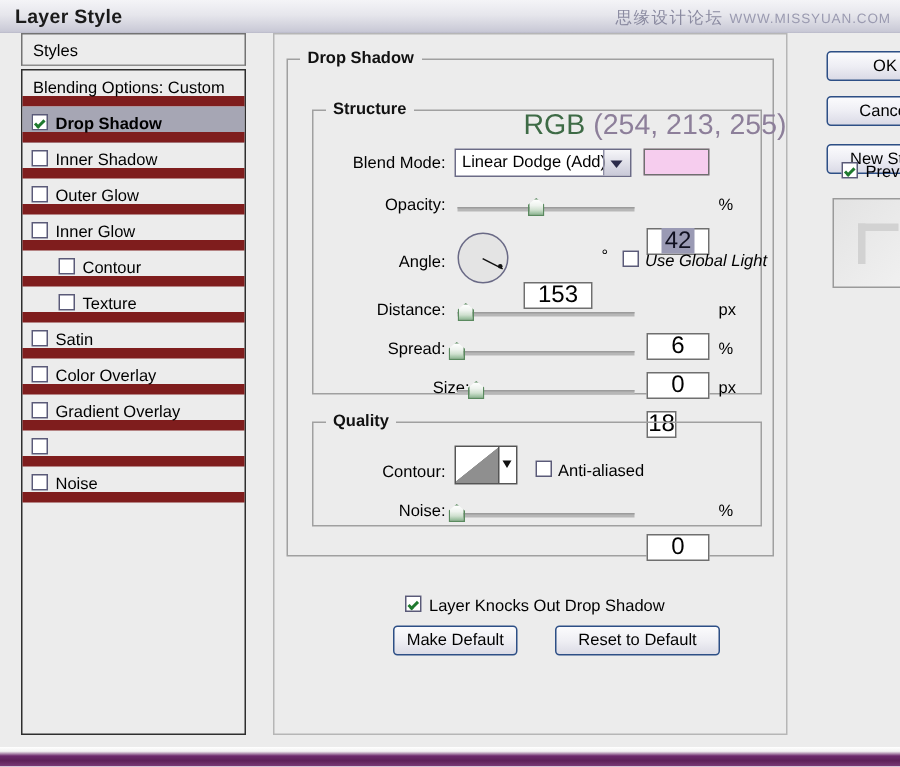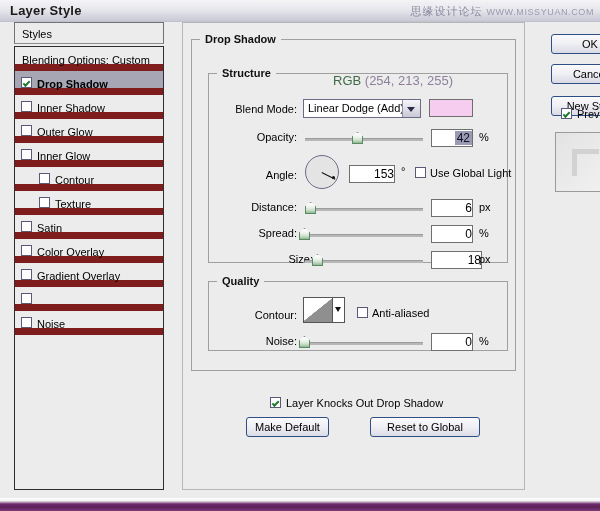--- a/index.html
+++ b/index.html
@@ -87,21 +87,21 @@
     border-left:1px solid #8e8ea6;
   }
   .select .arrowbox::after{
     content:"";position:absolute;left:4px;top:7px;border-left:4px solid transparent;
     border-right:4px solid transparent;border-top:5px solid #2b2b4a;
   }
   .swatch{position:absolute;height:18px;width:44px;border:1px solid #6f6f6f;box-sizing:border-box;}
 
   .numfield{
     position:absolute;height:18px;box-sizing:border-box;background:#fff;border:1px solid #6f6f6f;
-    font-size:12px;line-height:16px;text-align:right;color:#000;
+    font-size:16px;line-height:16px;text-align:center;color:#000;margin-top:23px;
   }
   .numfield.sel{background:#fff;}
   .numfield .selspan{background:#9a9ab4;color:#101020;padding:0 2px;}
   .unit{position:absolute;font-size:11px;}
 
   .track{position:absolute;height:2px;background:#b7b7b7;border-top:1px solid #9c9c9c;}
   .thumb{position:absolute;width:11px;height:12px;}
   .thumb .house{
     width:11px;height:12px;
     background:linear-gradient(to bottom,#ffffff 0%,#eef3ee 40%,#cfe0cf 70%,#8fb894 100%);
@@ -198,21 +198,21 @@
   </div>
 
   <div class="main-panel">
 
     <fieldset class="grp grp-dropshadow">
       <legend>Drop Shadow</legend>
 
       <fieldset class="grp grp-structure">
         <legend>Structure</legend>
 
-        <div style="position:absolute;left:124px;top:-6px;font-size:13px;white-space:nowrap;">
+        <div style="position:absolute;left:140px;top:-6px;font-size:19px;white-space:nowrap;">
           <span id="ann-prefix" style="color: rgb(62, 107, 70);">RGB</span>
           <span id="ann-value" style="color: rgb(141, 127, 154);">(254, 213, 255)</span>
         </div>
 
         <div class="fl" style="left:4px;top:24px;width:84px;">Blend Mode:</div>
         <div class="select" style="left:94px;top:20px;width:118px;">
           <span>Linear Dodge (Add)</span>
           <span class="arrowbox"></span>
         </div>
         <div class="swatch" id="shadow-swatch" style="left: 220px; top: 20px; background: rgb(246, 205, 238);"></div>
@@ -225,21 +225,21 @@
         <div class="numfield sel" style="left:222px;top:50px;width:42px;"><span class="selspan">42</span></div>
         <div class="unit" style="left:270px;top:52px;">%</div>
 
         <div class="fl" style="left:4px;top:90px;width:84px;">Angle:</div>
         <div class="dial" style="left:96px;top:76px;">
           <div class="needle" style="transform: rotate(27deg);"></div>
             <div class="dot"></div>
         </div>
         <div class="numfield" style="left:140px;top:86px;width:46px;line-height:16px;"><span>153</span></div>
         <div class="unit" style="left:192px;top:86px;">°</div>
-        <div class="ckrow" style="left:206px;top:88px;">
+        <div class="ckrow" style="left:206px;top:88px;font-style:italic;">
           <span class="cbox"></span><span>Use Global Light</span>
         </div>
 
         <div class="fl" style="left:4px;top:122px;width:84px;">Distance:</div>
         <div class="track" style="left:96px;top:129px;width:118px;"></div>
         <div class="thumb" style="left:96px;top:123px;">
             <div class="house"></div>
           </div>
         <div class="numfield" style="left:222px;top:120px;width:42px;"><span>6</span></div>
         <div class="unit" style="left:270px;top:122px;">px</div>
@@ -250,21 +250,21 @@
             <div class="house"></div>
           </div>
         <div class="numfield" style="left:222px;top:146px;width:42px;"><span>0</span></div>
         <div class="unit" style="left:270px;top:148px;">%</div>
 
         <div class="fl" style="left:20px;top:174px;width:84px;">Size:</div>
         <div class="track" style="left:96px;top:181px;width:118px;"></div>
         <div class="thumb" style="left:103px;top:175px;">
             <div class="house"></div>
           </div>
-        <div class="numfield" style="left:222px;top:172px;width:51px;"><span>18</span></div>
+        <div class="numfield" style="left:222px;top:172px;width:20px;"><span>18</span></div>
         <div class="unit" style="left:270px;top:174px;">px</div>
       </fieldset>
 
       <fieldset class="grp grp-quality">
         <legend>Quality</legend>
 
         <div class="fl" style="left:4px;top:22px;width:84px;">Contour:</div>
         <div class="contourbox" style="left:94px;top:10px;">
           <div class="ramp"></div>
           <div class="cbtn"></div>
@@ -278,22 +278,22 @@
         <div class="thumb" style="left:90px;top:49px;">
             <div class="house"></div>
           </div>
         <div class="numfield" style="left:222px;top:46px;width:42px;"><span>0</span></div>
         <div class="unit" style="left:270px;top:48px;">%</div>
       </fieldset>
 
       <div class="knockrow">
         <span class="cbox on"></span><span>Layer Knocks Out Drop Shadow</span>
       </div>
-      <div class="btn tall" style="left:54px;top:372px;width:83px;">Make Default</div>
-      <div class="btn tall" style="left:178px;top:372px;width:110px;">Reset to Global</div>
+      <div class="btn tall" style="left:70px;top:372px;width:83px;">Make Default</div>
+      <div class="btn tall" style="left:178px;top:372px;width:110px;">Reset to Default</div>
     </fieldset>
   </div>
 
   <div class="right-col">
     <div class="rbtn" style="top:12px;">OK</div>
     <div class="rbtn" style="top:42px;">Cancel</div>
     <div class="rbtn" style="top:74px;width:90px;">New Style...</div>
     <div class="preview-row">
       <span class="cbox on"></span><span>Preview</span>
     </div>

